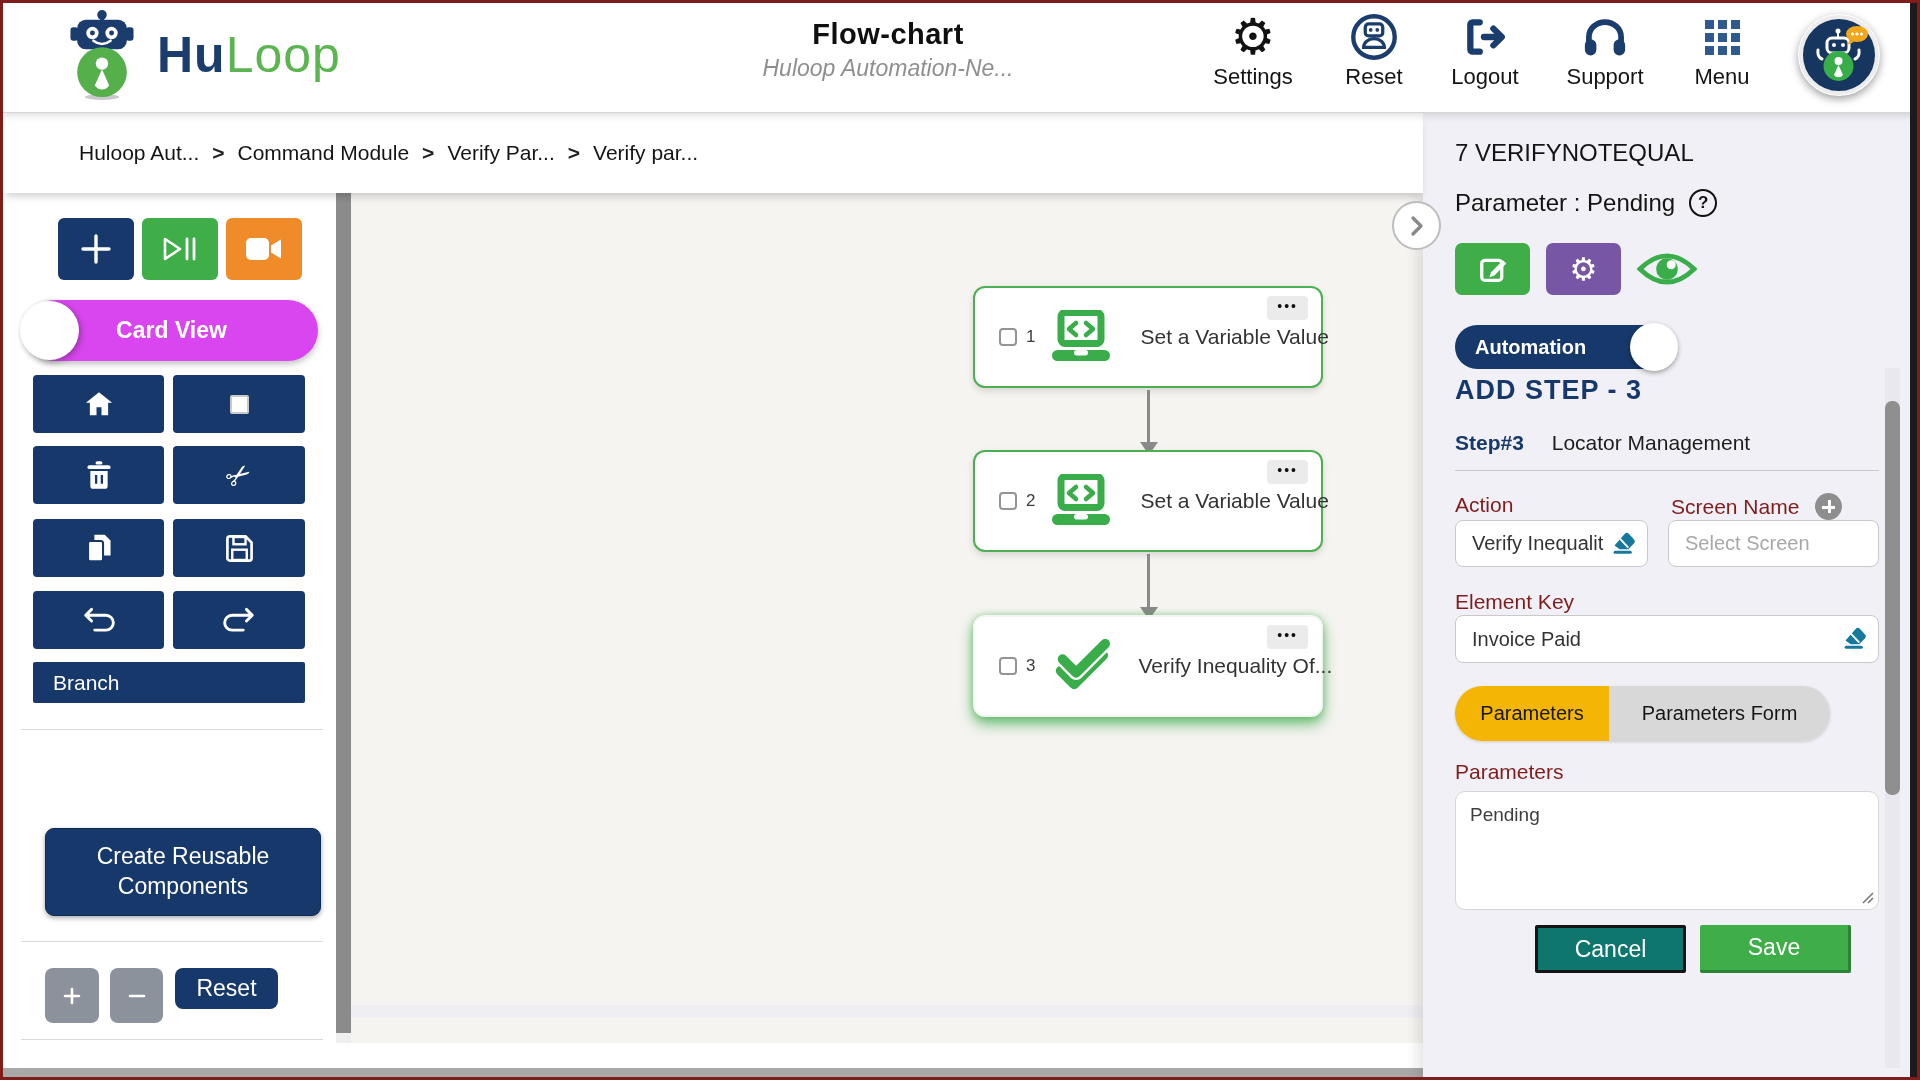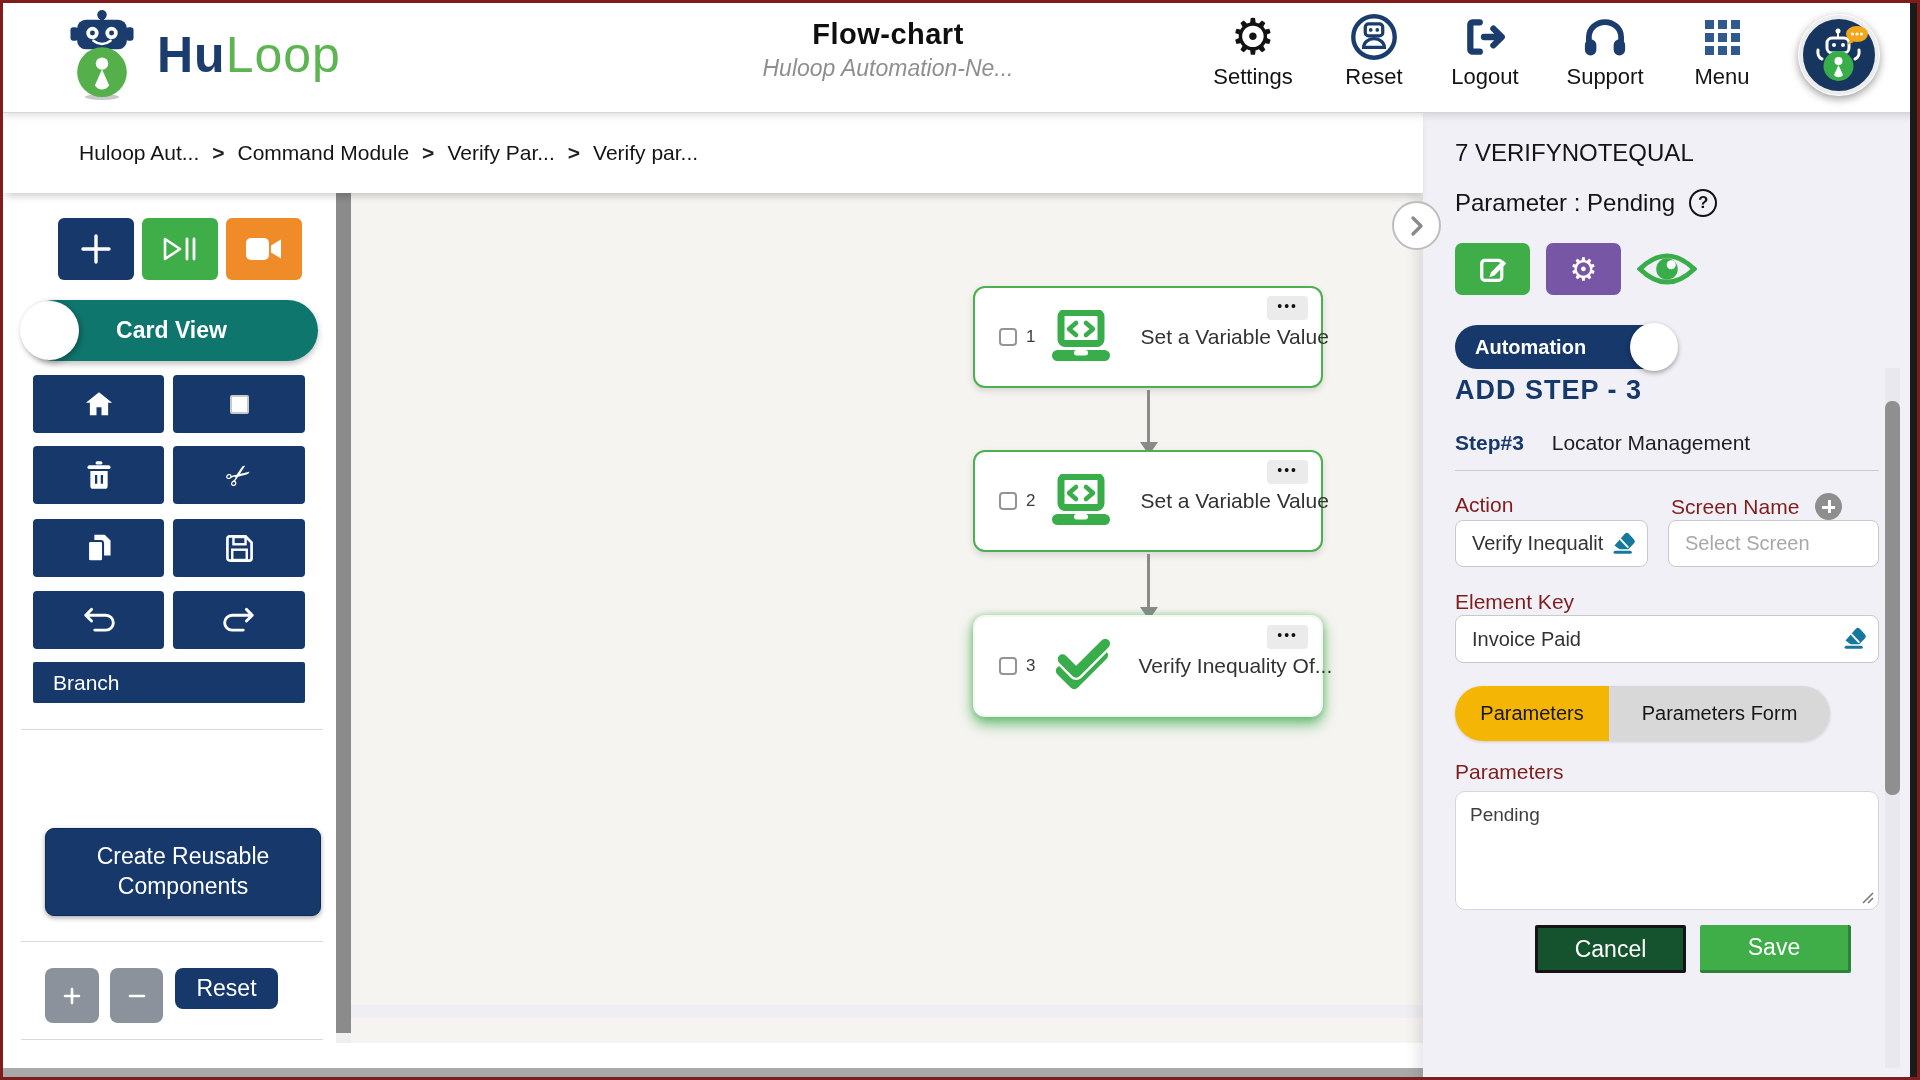--- a/index.html
+++ b/index.html
@@ -36,21 +36,21 @@
   .crumb-sep { font-weight:700; font-size:21px; color:#222; }
 
   
   .sidebar { position:absolute; left:0; top:190px; width:348px; height:850px; background:#fff; z-index:10; }
   .sbtn { position:absolute; border:none; display:flex; align-items:center; justify-content:center; cursor:pointer; }
   .navy  { background:#16386b; color:#fff; }
   .green { background:#3fae49; color:#fff; }
   .orange{ background:#f08b2a; color:#fff; }
   .gray  { background:#8b929c; color:#fff; }
   .r6 { border-radius:6px; } .r4 { border-radius:4px; } .r8 { border-radius:8px; }
-  .cardview { position:absolute; left:22px; top:107px; width:293px; height:61px; background:#0f766e;
+  .cardview { position:absolute; left:22px; top:107px; width:293px; height:61px; background:#d946ef;
               border-radius:31px; box-shadow:0 3px 6px rgba(0,0,0,.25); cursor:pointer; }
   .cardview .knob { position:absolute; left:-5px; top:1px; width:59px; height:59px; border-radius:50%;
                     background:#fff; box-shadow:2px 2px 6px rgba(0,0,0,.3); }
   .cardview .cv-label { position:absolute; left:0; top:0; width:100%; height:100%; display:flex;
                         align-items:center; justify-content:center; color:#fff; font-size:23px; font-weight:700; }
   .branch-bar { position:absolute; left:30px; top:469px; width:272px; height:41px; background:#16386b;
                 color:#fff; font-size:21px; display:flex; align-items:center; padding-left:20px; border-radius:2px; cursor:pointer; }
   .sdivider { position:absolute; left:18px; width:302px; height:1px; background:#d9d9d9; }
   .reusable { position:absolute; left:42px; width:276px; background:#16386b; color:#fff; font-size:23px;
               border-radius:9px; border:1px solid #0d2a52; box-shadow:0 2px 5px rgba(0,0,0,.35);
@@ -122,21 +122,21 @@
           box-shadow:0 1px 3px rgba(0,0,0,.15); }
   .tab { display:flex; align-items:center; justify-content:center; font-size:20px; color:#161616; cursor:pointer; }
   .tab.active { background:#f4b504; width:154px; }
   .tab.inactive { background:#d8d8d8; width:221px; }
   .p-textarea { top:678px; width:424px; height:119px; }
   .p-textarea textarea { width:100%; height:100%; resize:none; border:1px solid #d6d6d6; border-radius:10px;
                          background:#fff; font-size:19px; color:#3e3e3e; padding:12px 14px;
                          font-family:"Liberation Sans", sans-serif; outline:none; }
   .resize-glyph { position:absolute; right:5px; bottom:6px; pointer-events:none; }
   .p-actions { top:812px; left:112px; display:flex; gap:14px; }
-  .cancel-btn { width:151px; height:48px; background:#14532d; color:#fff; font-size:23px;
+  .cancel-btn { width:151px; height:48px; background:#0f766e; color:#fff; font-size:23px;
                 border:3px solid #141414; border-radius:2px; cursor:pointer; }
   .save-btn { width:151px; height:48px; background:#3fae49; color:#fff; font-size:23px;
               border:none; border-right:3px solid #2c8336; border-bottom:3px solid #2c8336;
               border-radius:2px; cursor:pointer; }
   .panel-scroll { position:absolute; left:462px; top:255px; width:15px; height:700px; background:#e9e8ee; }
   .panel-scroll .thumb { position:absolute; left:0; top:33px; width:15px; height:394px; background:#8f8f8f; border-radius:7px; }
 
   
   .bottom-white { position:absolute; left:0; top:1040px; width:1420px; height:25px; background:#fff; z-index:8; }
   .h-scrollbar { position:absolute; left:0; top:1065px; width:1420px; height:13px; background:#a9a9a9; z-index:8; cursor:pointer; }

